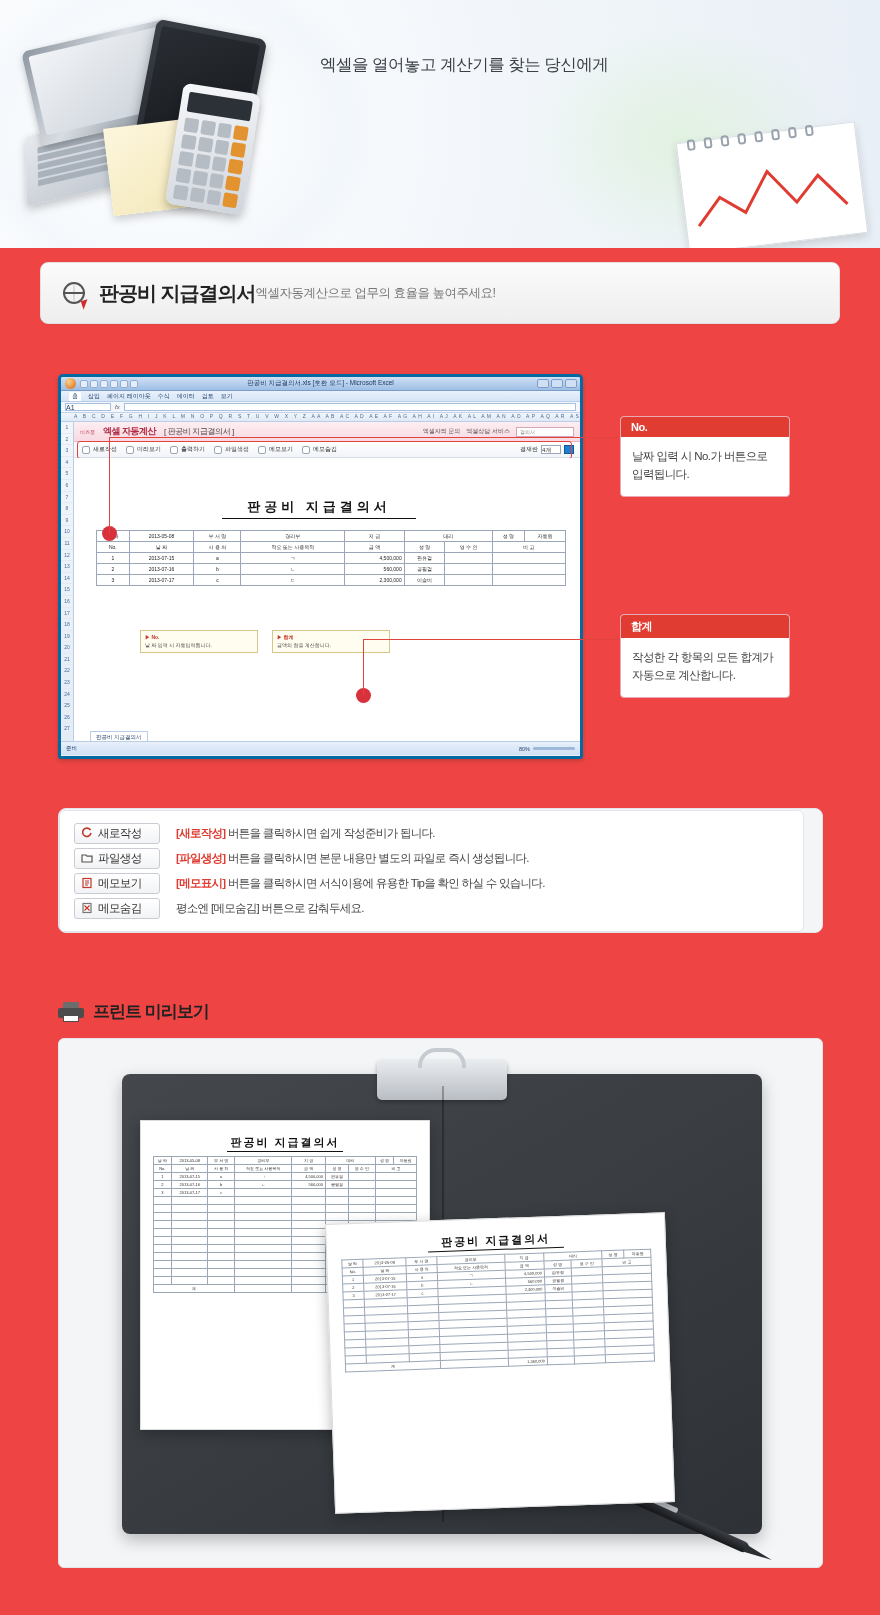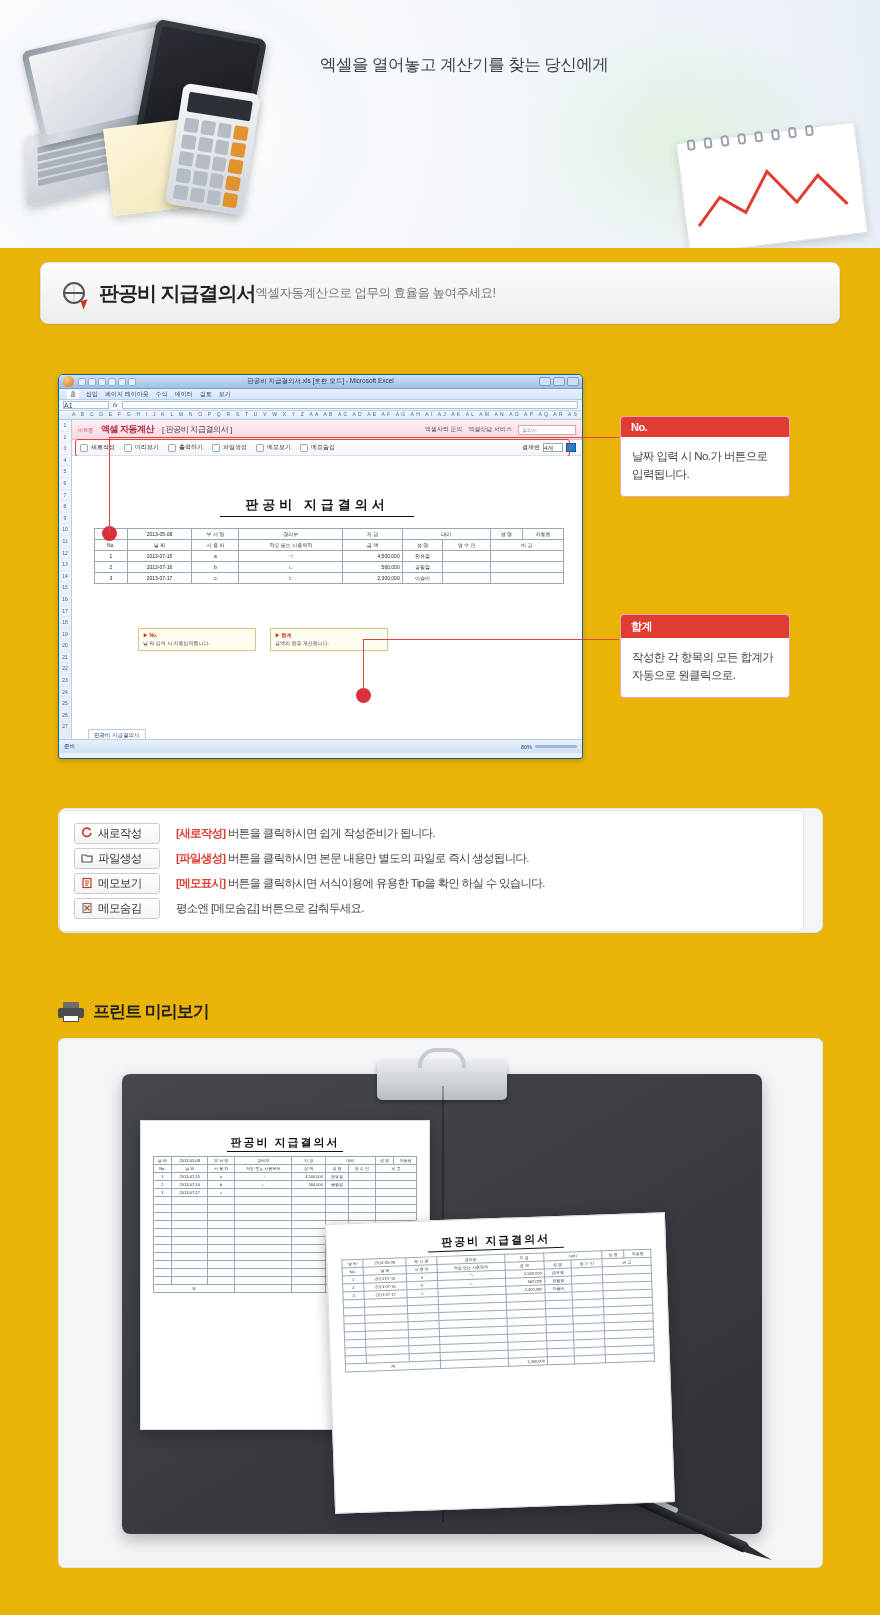--- a/index.html
+++ b/index.html
@@ -3,21 +3,21 @@
 <meta charset="utf-8">
 <style>
   * { box-sizing: border-box; }
   html, body {
     margin: 0; padding: 0;
     width: 880px;
     background: #ffffff;
     font-family: "Liberation Sans", sans-serif;
     color: #333;
   }
-  .page { position: relative; width: 880px; height: 1615px; overflow: hidden; background:#eab308; }
+  .page { position: relative; width: 880px; height: 1615px; overflow: hidden; background:#ef4444; }
 
   
   .hero {
     position: relative;
     width: 880px; height: 248px;
     background:
       radial-gradient(circle at 120px 120px, #ffffff 0%, #f3f7fb 45%, #e9eff6 100%);
     overflow: hidden;
   }
   .hero-glow {
@@ -105,21 +105,21 @@
   .globe::before{ content:""; position:absolute; left:-2px; top:8px; width:22px; height:0; border-top:2px solid #555;}
   .globe::after{ content:""; position:absolute; left:8px; top:-2px; width:0; height:22px; border-left:2px solid #555; border-radius:50%; transform:scaleX(.55);}
   .globe .cursor{ position:absolute; right:-6px; bottom:-7px; width:0; height:0; border-left:7px solid #d42a2a; border-bottom:9px solid transparent; transform:rotate(-18deg);}
   .title-main { font-size:20px; font-weight:bold; letter-spacing:-1px; color:#222; }
   .title-sub { font-size:12.5px; color:#777; letter-spacing:-.5px; }
 
   
   .shot-wrap { position:absolute; left:58px; top:374px; width:525px; height:385px; }
   .xl {
     width:525px; height:385px;
-    border:1px solid #0369a1; border-radius:5px 5px 3px 3px;
+    border:3px solid #0369a1; border-radius:5px 5px 3px 3px;
     background:#eaf1fa; overflow:hidden;
     box-shadow:0 2px 5px rgba(0,0,0,.18);
     font-size:7px; color:#24406b;
   }
   .xl-title {
     height:14px; background:linear-gradient(#cfe0f5,#9fbfe4);
     display:flex; align-items:center; padding:0 4px; position:relative;
     border-bottom:1px solid #7b9ec9;
   }
   .xl-orb{ width:11px;height:11px;border-radius:50%;background:radial-gradient(circle at 35% 30%,#ffd089,#d36b12); margin-right:4px;}
@@ -497,21 +497,21 @@
     <div class="leadv" style="left:305px; top:265px; height:56px;"></div>
     <div class="lead" style="left:305px; top:265px; width:256px;"></div>
   </div>
 
   <div class="callout" id="callout-no">
     <div class="hd">No.</div>
     <div class="bd">날짜 입력 시 No.가 버튼으로 입력됩니다.</div>
   </div>
   <div class="callout" id="callout-sum">
     <div class="hd">합계</div>
-    <div class="bd">작성한 각 항목의 모든 합계가 자동으로 원클릭으로.</div>
+    <div class="bd">작성한 각 항목의 모든 합계가 자동으로 계산합니다.</div>
   </div>
 
   <div class="features">
     <div class="feat-right">
 
       <div class="feat-row">
         <span class="feat-btn">
           <span class="gi">
             <svg width="12" height="12" viewBox="0 0 12 12">
                 <path d="M9.5 3.2A4.2 4.2 0 1 0 10 6" fill="none" stroke="#c0392b" stroke-width="1.6"></path>

